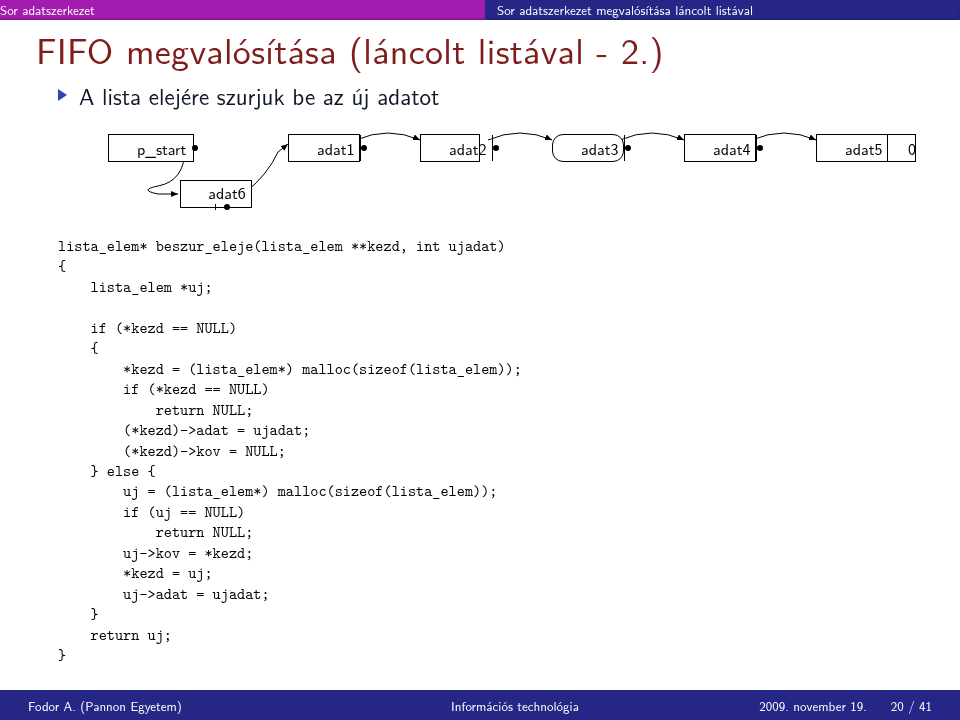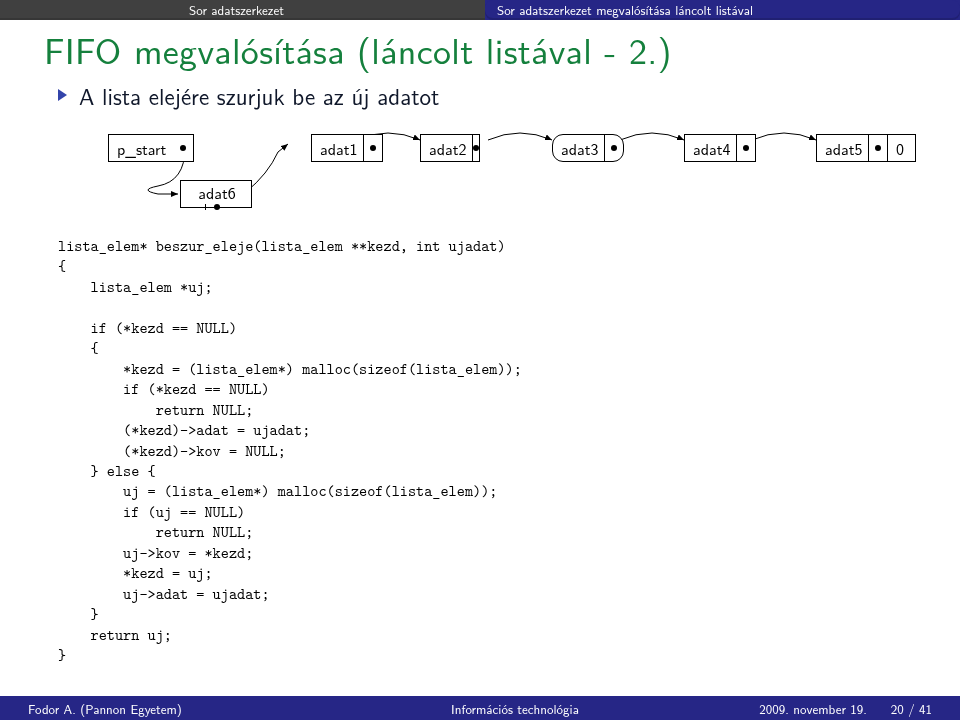--- a/index.html
+++ b/index.html
@@ -16,40 +16,40 @@
     position: absolute;
     top: 0; left: 0; right: 0;
     height: 20px;
     background: #262686;
     display: flex;
     font-size: 13px;
     color: #fff;
   }
   .topbar .left {
     flex: 0 0 485px;
-    background: #404040;
-    text-align: center;
+    background: #a21caf;
+    text-align: left;
     padding-right: 12px;
     line-height: 20px;
     box-shadow: inset 0 -2px 0 rgba(0,0,0,0.15);
   }
   .topbar .right {
     flex: 1;
     background: #262686;
     padding-left: 12px;
     line-height: 20px;
     box-shadow: inset 0 -2px 0 rgba(0,0,0,0.15);
     border-radius: 8px;
   }
   .title {
     position: absolute;
     top: 22px;
-    left: 44px;
+    left: 36px;
     font-size: 36px;
-    color: #15803d;
+    color: #7f1d1d;
     font-weight: 400;
     letter-spacing: 0.3px;
   }
   .body {
     position: absolute;
     top: 78px;
     left: 58px;
     right: 40px;
   }
   .bullet-row {
@@ -76,20 +76,21 @@
     margin-top: 4px;
   }
   .node {
     position: absolute;
     height: 28px;
     border: 1px solid #000;
     background: #fff;
     display: flex;
     align-items: center;
     font-size: 16px;
+    padding-left: 20px;
   }
   .nlabel { padding: 0 6px 0 8px; white-space: nowrap; }
   .dot {
     width: 6px; height: 6px; background: #000; border-radius: 50%;
     display: inline-block;
   }
   .dotcell {
     width: 22px; height: 100%;
     display: flex; align-items: center; justify-content: center;
     border-left: 1px solid #000;
@@ -105,21 +106,21 @@
     margin-top: 0px;
     font-family: "Latin Modern Mono", "Courier New", monospace;
     font-size: 15.5px;
     line-height: 1.32;
     white-space: pre;
     color: #000;
   }
   .footer {
     position: absolute;
     left: 0; right: 0; bottom: 0;
-    height: 24px;
+    height: 30px;
     background: #262686;
     color: #fff;
     font-size: 13px;
     display: flex;
     align-items: center;
   }
   .footer .fa { padding-left: 28px; flex: 0 0 350px; }
   .footer .ft { flex: 1; text-align: center; font-weight: 500; }
   .footer .fd { flex: 0 0 280px; text-align: right; padding-right: 28px; }
   .footer .sep { margin: 0 12px; }
@@ -162,21 +163,21 @@
       <path d="M664,14 Q696,0 728,14" fill="none" stroke="#000" stroke-width="1" marker-end="url(#ah)"></path>
     </svg>
 
     <div class="node" style="left:20px; top:8px; width:86px;">
       <span class="nlabel">p_start</span>
       <span class="dotcell" style="border-left:none;">
           <span class="dot"></span>
         </span>
     </div>
 
-    <div class="node" style="left:200px; top:8px; width:72px;margin-left:23px;">
+    <div class="node" style="left:200px; top:8px; width:72px;">
       <span class="nlabel">adat1</span>
       <span class="dotcell">
           <span class="dot"></span>
         </span>
     </div>
     <div class="node" style="left:332px; top:8px; width:60px;">
       <span class="nlabel">adat2</span>
       <span class="dotcell">
           <span class="dot"></span>
         </span>

